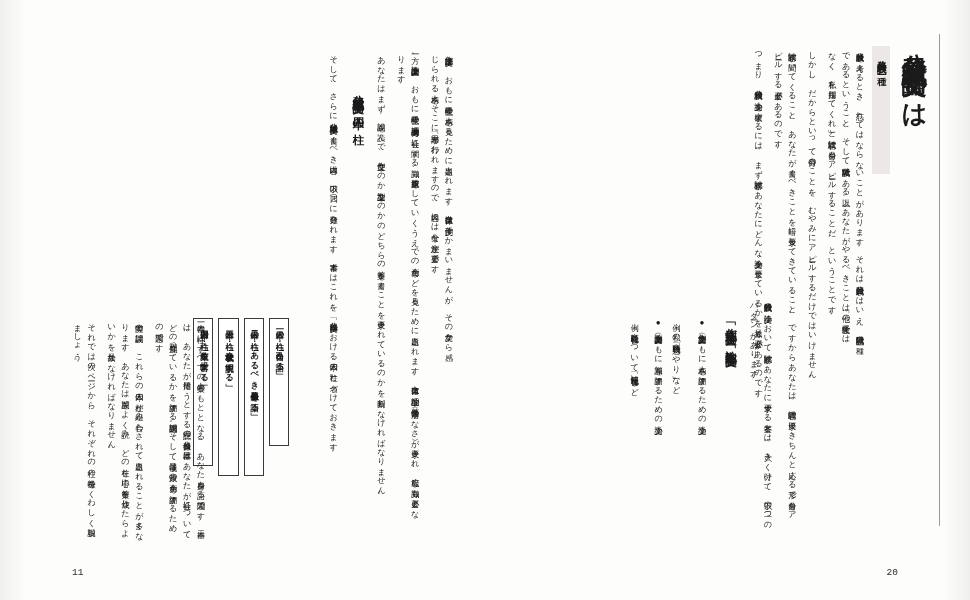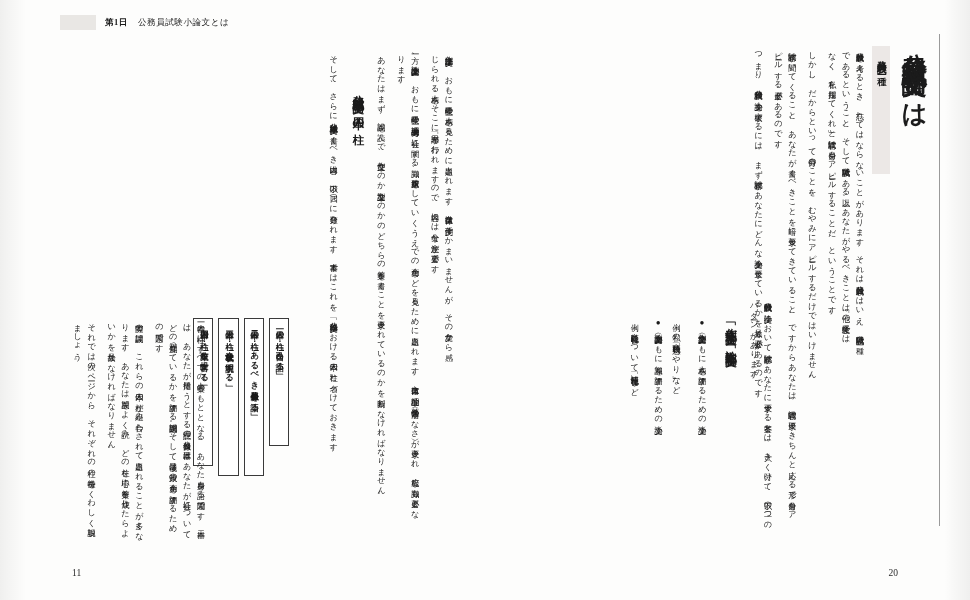--- a/index.html
+++ b/index.html
@@ -72,21 +72,21 @@
   .rh-title {
     font-size: 8.6px;
     white-space: nowrap;
   }
 
   
   .folio {
     position: absolute;
     bottom: 22px;
     font-size: 9.5px;
-    font-family: Liberation Serif, serif;
+    font-family: Liberation Mono, monospace;
     color: #2a2a2a;
   }
   .folio-left  { left: 72px; }
   .folio-right { right: 72px; }
 
   
   .vtext {
     writing-mode: vertical-rl;
     -webkit-writing-mode: vertical-rl;
     text-orientation: mixed;
@@ -153,25 +153,20 @@
 <body>
 
 <div class="spread">
 
   <div class="page-shadow-left"></div>
   <div class="page-shadow-right"></div>
   <div class="gutter"></div>
 
   <div class="page page-left">
 
-    <div class="running-head">
-      <div class="rh-block"></div>
-      <div class="rh-day">第1日</div>
-      <div class="rh-title">公務員試験小論文とは</div>
-    </div>
 
     <div class="stack" style="top: 50px; right: 30px; height: 470px;">
       <div class="vtext" style="height: 300px; margin-left: 6px;">作文型小論文は、おもに受験生の人柄を見るために出題されます。文章自体は作文的でかまいませんが、その文章から感じられる人柄をそこに「思考」が行われますので、内容には十分な注意が必要です。</div>
       <div class="vtext" style="height: 470px; margin-left: 6px;">一方、論文型小論文は、おもに受験生の論理的思考力や社会に関する知識、政策選択をしていくうえでの企画力などを見るために出題されます。文章自体に論理的な整合性（矛盾のなさ）が要求され、広範な知識も必要となります。</div>
       <div class="vtext" style="height: 470px; margin-left: 6px;">あなたはまず、設問を読んで、作文型なのか論文型なのかのどちらの答案を書くことを要求されているのかを判断しなければなりません。</div>
       <div class="vtext sub-head" style="height: 210px; margin-left: 8px; margin-top: 36px;">公務員試験小論文の四本の柱</div>
       <div class="vtext" style="height: 470px; margin-left: 10px;">そして、さらに公務員試験小論文で書くべき内容は、以下の四つに分類されます。本書ではこれを、「公務員小論文における四本の柱」と名づけておきます。</div>
     </div>
 
     <div class="stack" style="top: 318px; right: 196px;">

